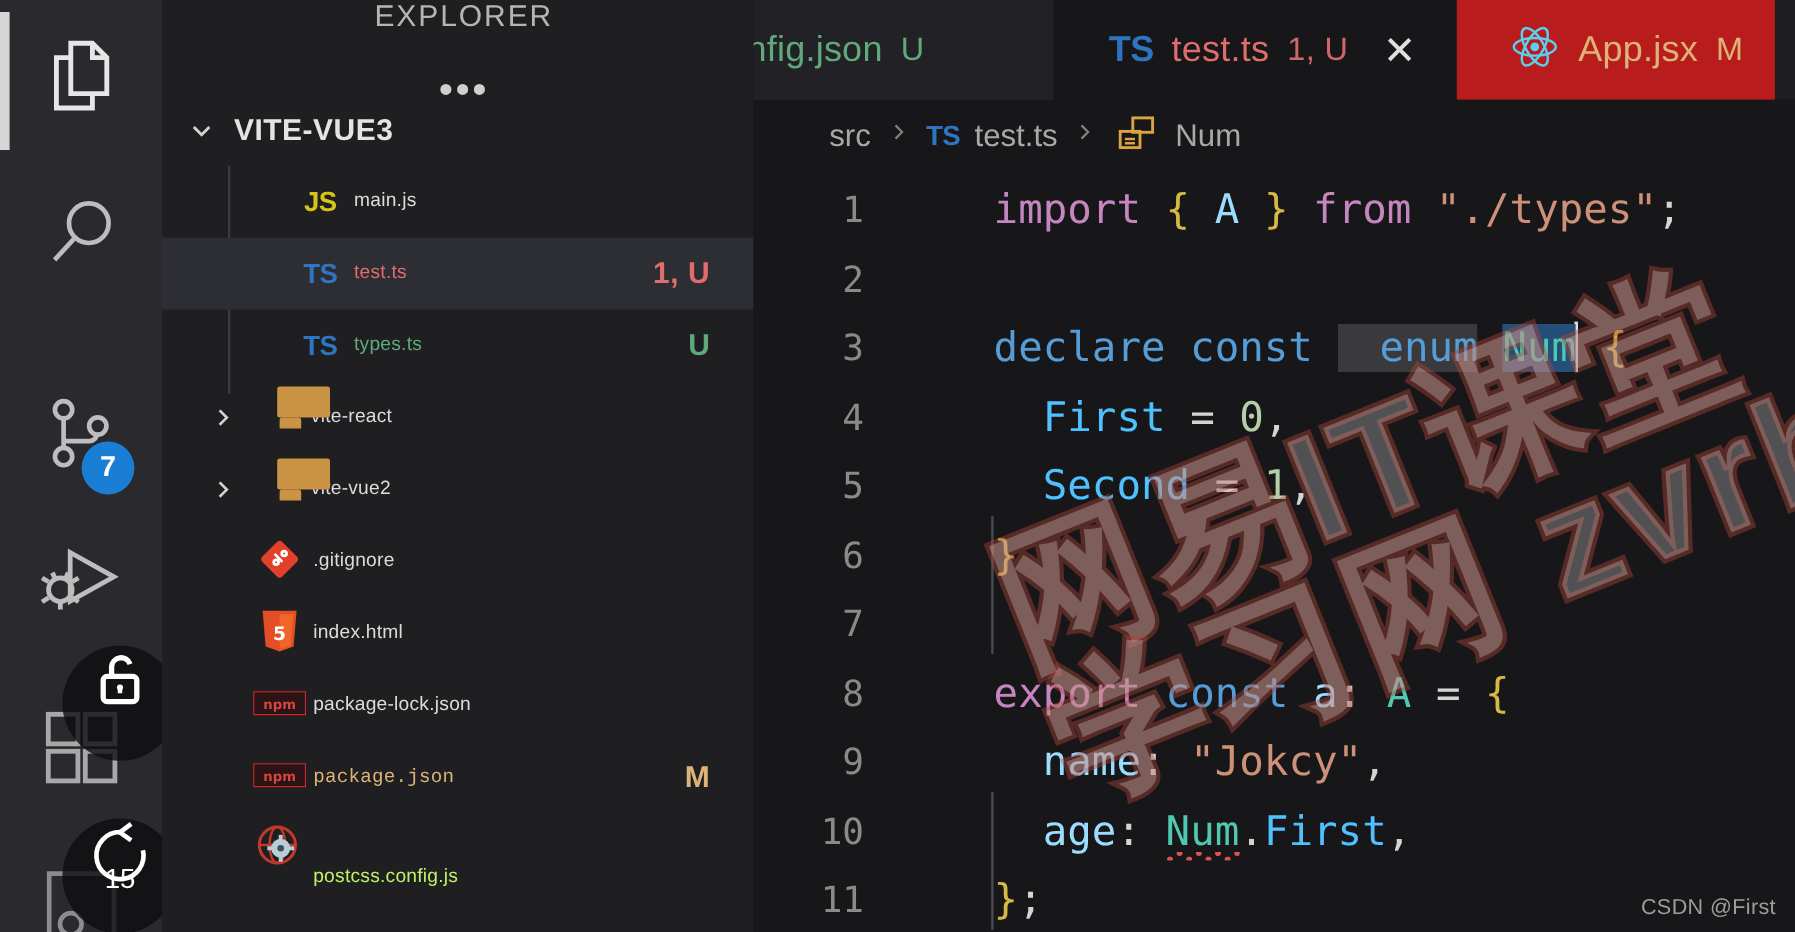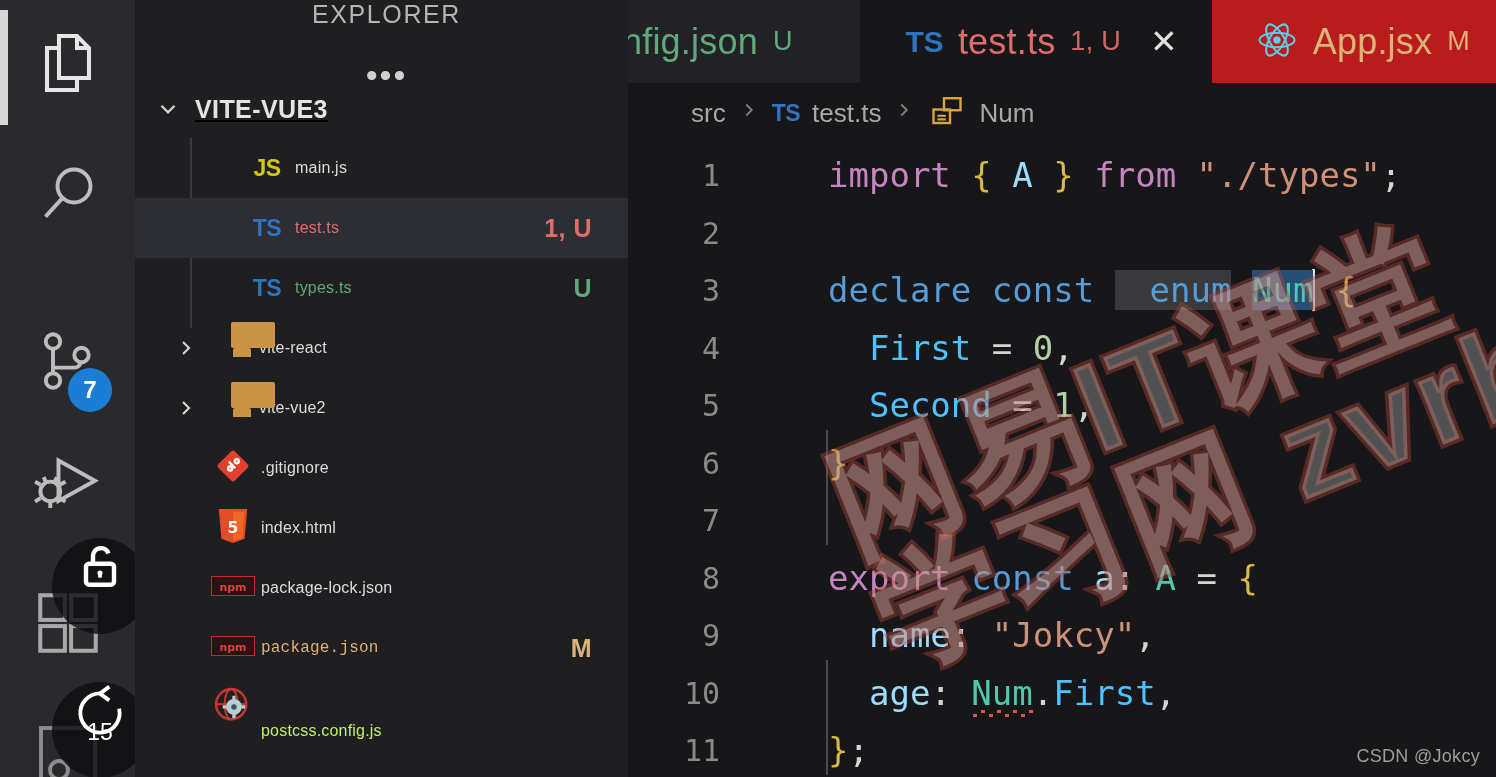--- a/index.html
+++ b/index.html
@@ -87,21 +87,20 @@
   }
   .sidebar-more {
     color: #cfcfcf; font-size: 34px; line-height: 10px;
     letter-spacing: 2px;
   }
   .tree-root {
     display: flex; align-items: center;
     height: 58px;
     padding-left: 16px;
     gap: 10px;
-    text-decoration: underline;
   }
   .tree-root-label {
     color: #e4e4e4; font-size: 25px; font-weight: bold;
     letter-spacing: 0.4px;
   }
   .chevron { width: 34px; display: flex; justify-content: center; color: #d2d2d2; }
   .tree-list { position: relative; }
   .tree-indent-guide {
     position: absolute;
     left: 55px; top: 0; width: 2px; height: 190px;
@@ -158,21 +157,21 @@
     padding: 0 26px; height: 83px;
     background: #b91c1c;
     position: relative;
   }
   .tab.inactive-left {
     background: #222226;
     padding-left: 0;
     margin-left: 0;
   }
   .tab.active { background: #17171a; }
-  .tab-label { font-size: 36px; white-space: nowrap; letter-spacing: 0.2px; }
+  .tab-label { font-size: 30px; white-space: nowrap; letter-spacing: 0.2px; }
   .tab-badge { font-size: 27px; white-space: nowrap; letter-spacing: 0.3px; }
   .tab-close { color: #e0e0e0; font-size: 33px; margin-left: 14px; line-height: 1; }
 
   .breadcrumb {
     display: flex; align-items: center; gap: 12px;
     height: 60px; padding-left: 63px;
     background: #17171a;
   }
   .bc-text { color: #a8a8a8; font-size: 26px; }
   .bc-sep { color: #7d7d7d; font-size: 24px; }
@@ -577,15 +576,15 @@
           <span class="line-no">11</span>
           <span class="line-code"><span class="tok-brace">}</span><span class="tok-plain">;</span></span>
         </div>
       </div>
 
     <div class="watermark">
       <div>网易IT课堂</div>
       <div class="wm-line2">学习网 zvrbi</div>
     </div>
 
-    <div class="csdn-credit">CSDN @Jokcy</div>
+    <div class="csdn-credit">CSDN @First</div>
   </div>
 </div>
 
 </body></html>

